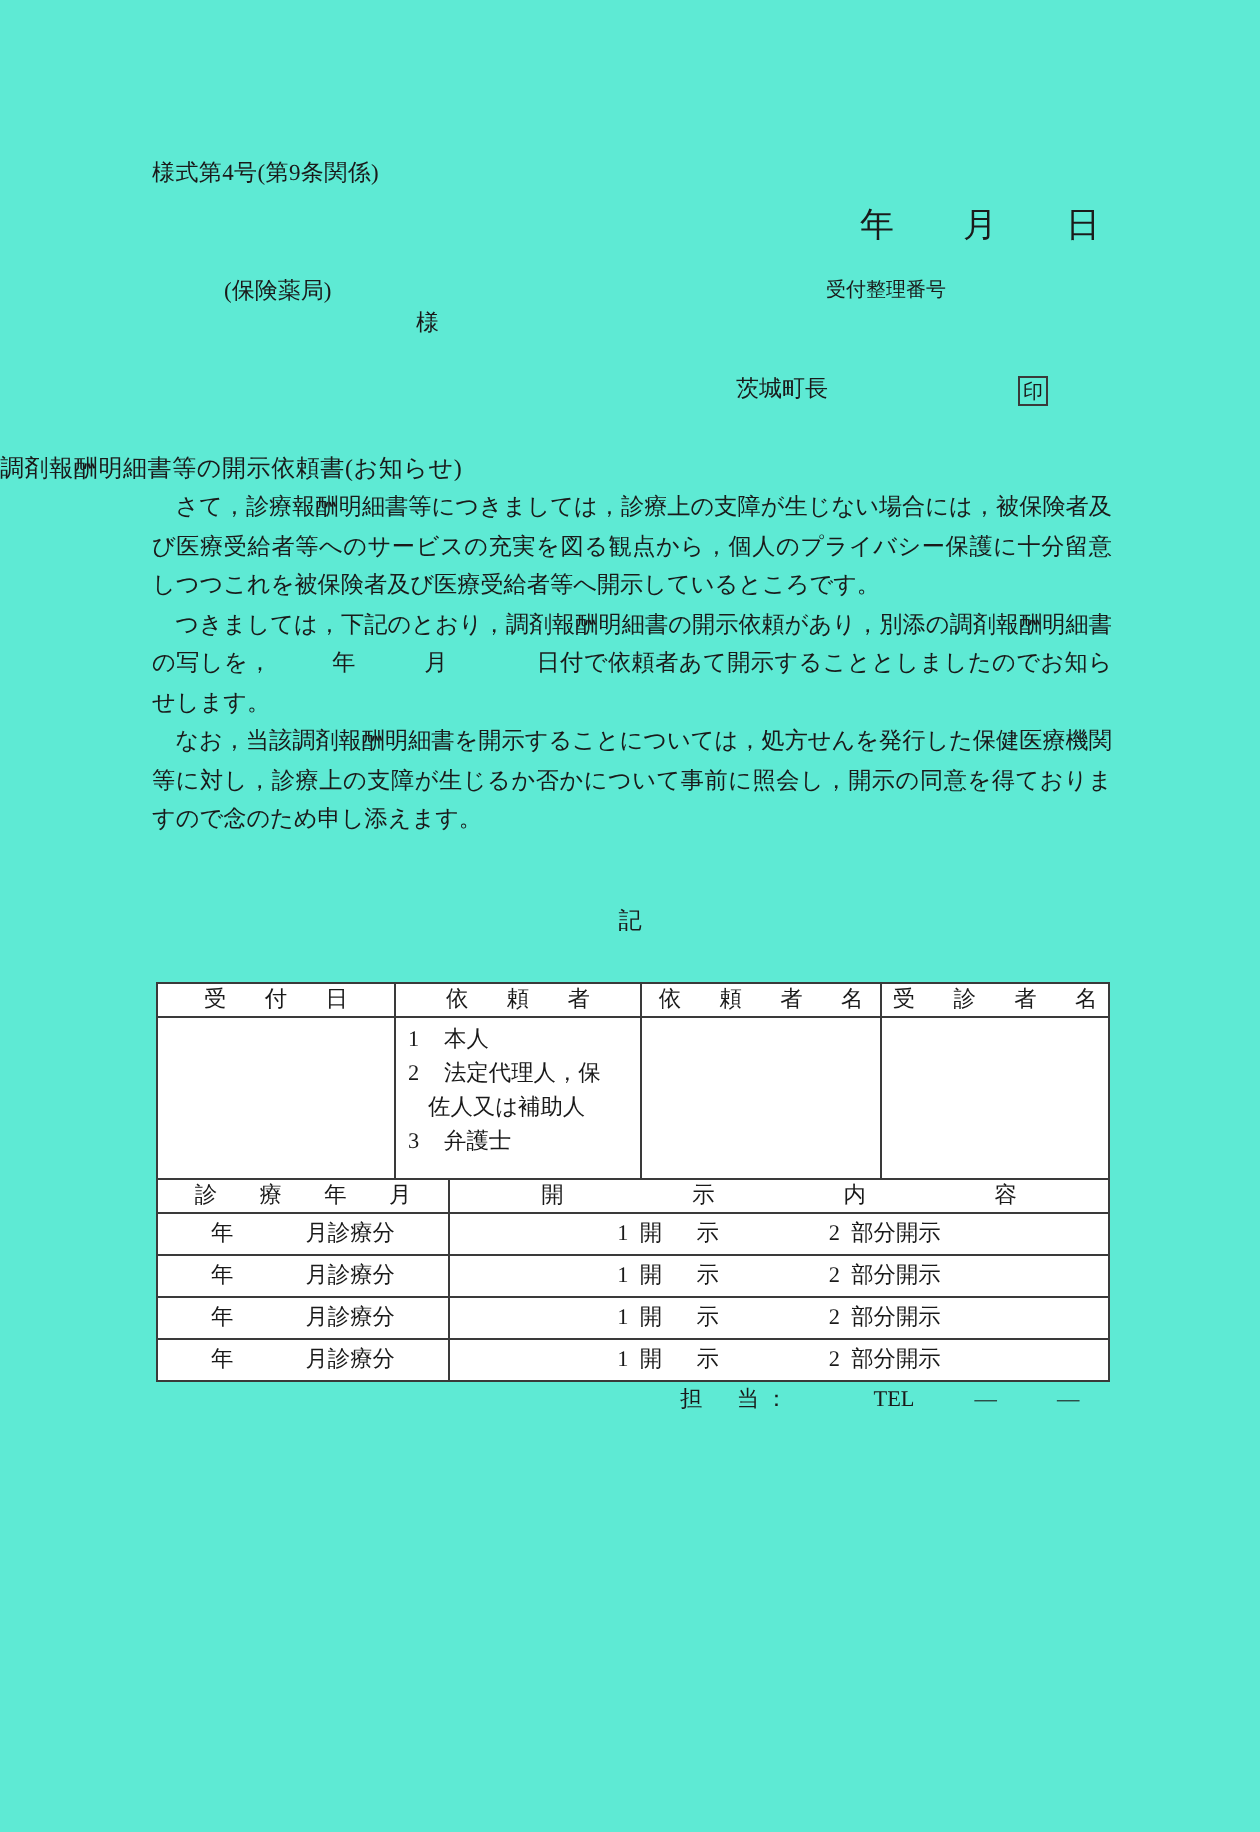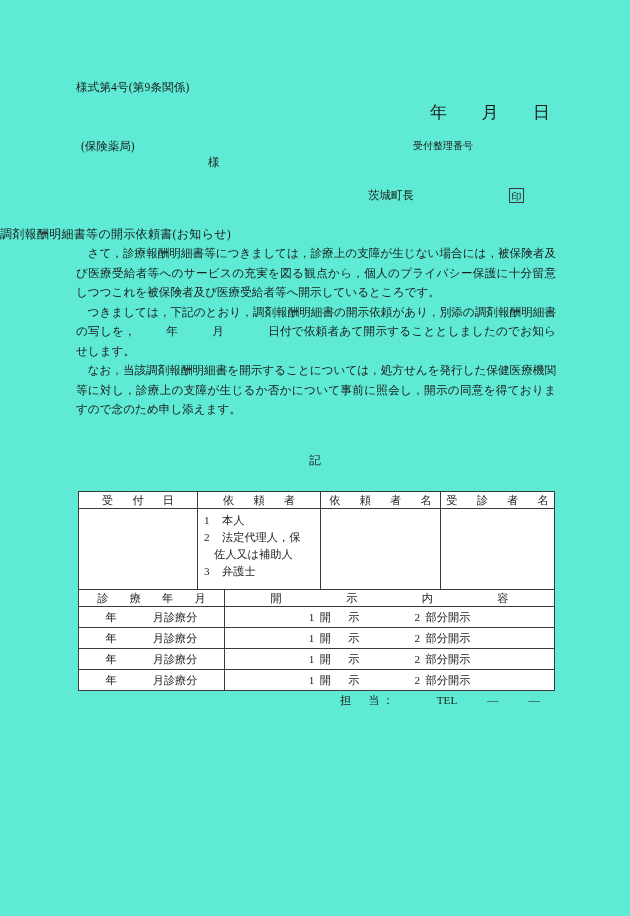--- a/index.html
+++ b/index.html
@@ -34,21 +34,21 @@
     letter-spacing: 0.2px;
   }
   #date-line {
     left: 430px; top: 104px;
     font-size: 17px;
   }
   #date-line span { display: inline-block; }
   #date-line .gap { width: 26px; }
 
   #pharmacy-label {
-    left: 81px; top: 141px;
+    left: 112px; top: 141px;
     font-size: 11.5px;
     text-align: right;
   }
   #sama-label {
     left: 208px; top: 157px;
     font-size: 11.5px;
   }
   #receipt-number-label {
     left: 413px; top: 141px;
     font-size: 10px;

